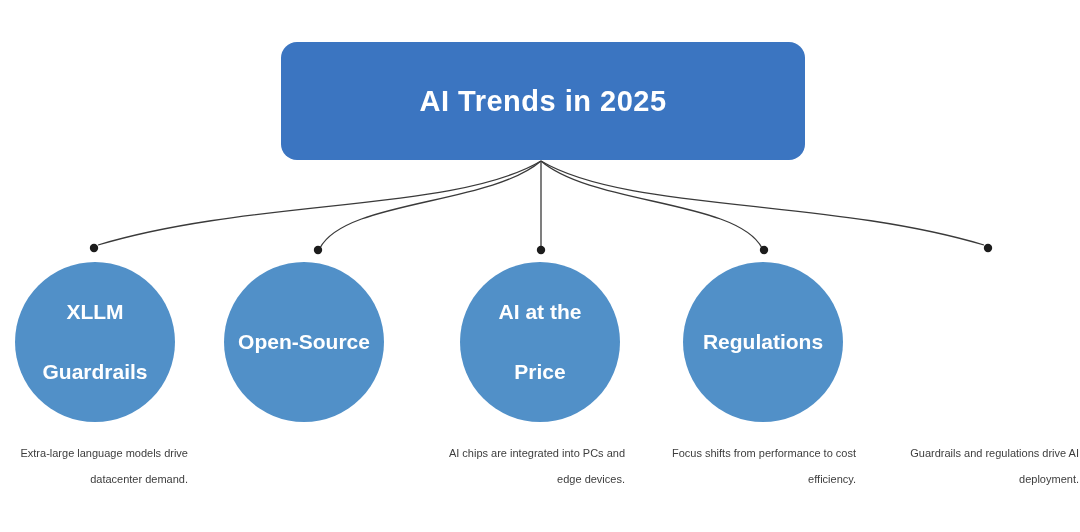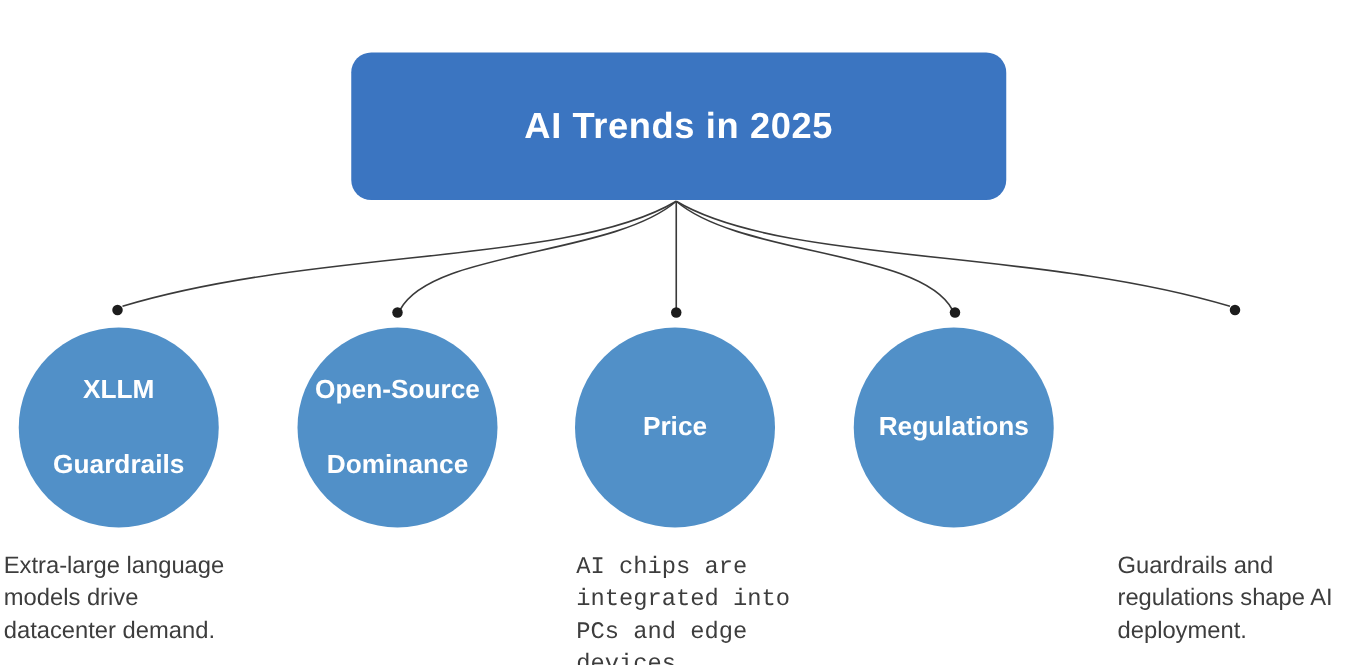--- a/index.html
+++ b/index.html
@@ -61,32 +61,32 @@
     color: var(--node-text, #ffffff);
     font-size: 21px;
     font-weight: bold;
     line-height: 28px;
   }
   .node-desc {
     position: absolute;
     top: 440px;
     width: 185px;
     color: var(--desc-text, #3d3d3d);
-    font-size: 19px;
+    font-size: 11px;
     line-height: 26px;
-    text-align: left;
+    text-align: right;
   }
   .c1 { left: 15px; }
-  .c2 { left: 238px; text-align: right; }
+  .c2 { left: 224px; text-align: right; }
   .c3 { left: 460px; }
   .c4 { left: 683px; }
   .c5 { left: 906px; }
   .d1 { left: 3px; }
   .d2 { left: 226px; }
-  .d3 { left: 461px; font-family: Liberation Mono, monospace; }
+  .d3 { left: 440px; }
   .d4 { left: 671px; }
   .d5 { left: 894px; }
 </style>
 </head>
 <body>
 
 <div class="canvas">
 
   <svg class="connectors" viewBox="0 0 1080 532" xmlns="http://www.w3.org/2000/svg">
     <g stroke="#3a3a3a" stroke-width="1.3" fill="none">
@@ -108,26 +108,27 @@
   <div class="root-box">
     <div class="root-title">AI Trends in 2025</div>
   </div>
 
   <div class="node-circle c1">
     <span>XLLM</span>
     <span>Guardrails</span>
   </div>
   <div class="node-circle c2">
     <span>Open-Source</span>
-    <span>Dominance</span>
   </div>
   <div class="node-circle c3">
+    <span>AI at the</span>
     <span>Price</span>
   </div>
   <div class="node-circle c4">
     <span>Regulations</span>
   </div>
 
   <div class="node-desc d1">Extra-large language models drive datacenter demand.</div>
   <div class="node-desc d3">AI chips are integrated into PCs and edge devices.</div>
-  <div class="node-desc d5">Guardrails and regulations shape AI deployment.</div>
+  <div class="node-desc d4">Focus shifts from performance to cost efficiency.</div>
+  <div class="node-desc d5">Guardrails and regulations drive AI deployment.</div>
 
 </div>
 
 </body></html>

